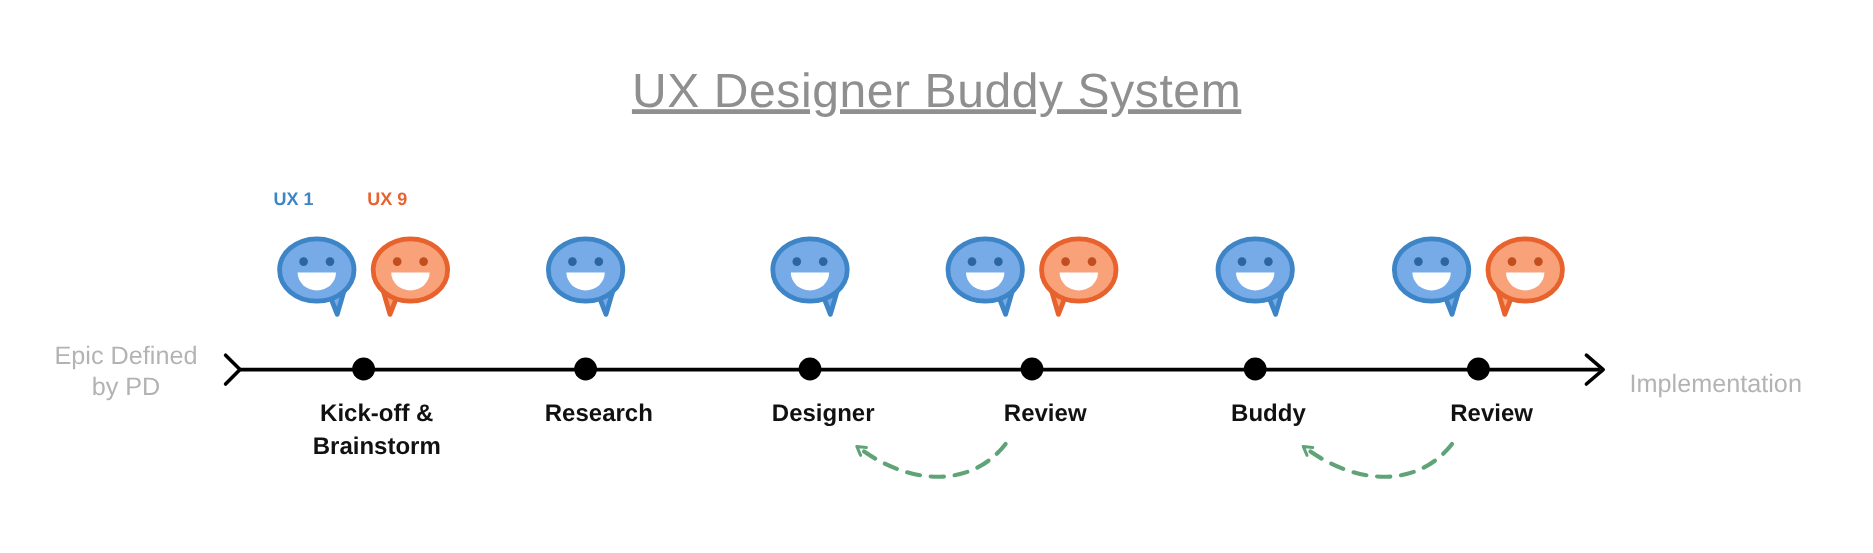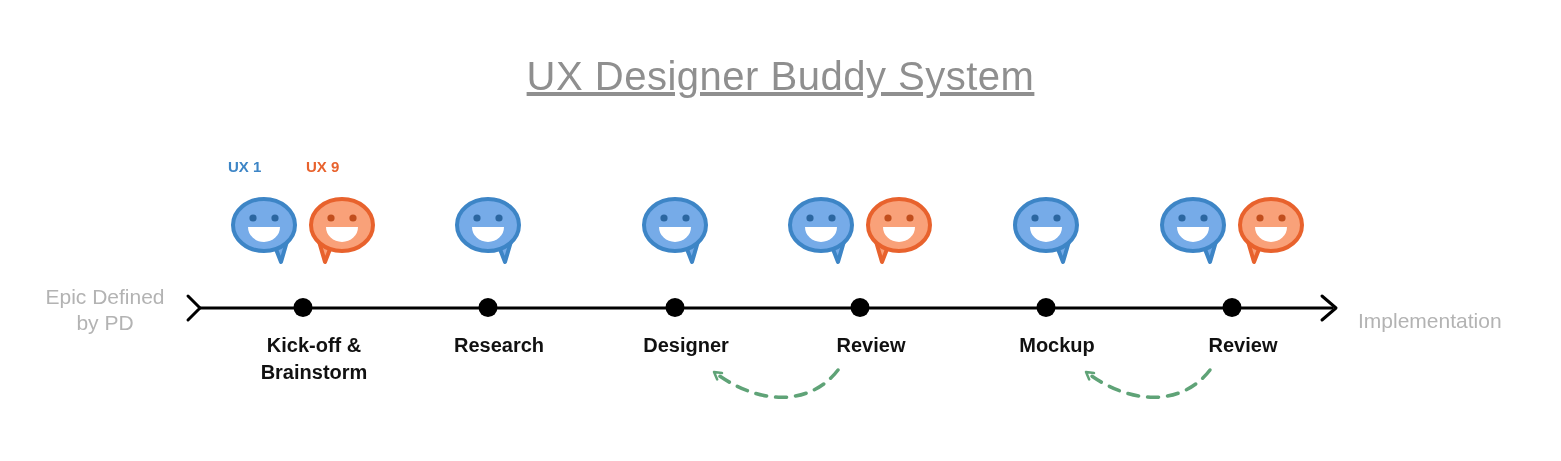--- a/index.html
+++ b/index.html
@@ -138,21 +138,21 @@
     <div class="stage-label">Review</div>
   </div>
 
   <div class="stage" style="left:936px">
     <div class="bubbles">
       <svg class="bubble ux1" width="72" height="68">
           <use href="#smiley"></use>
         </svg>
     </div>
     <div class="dot"></div>
-    <div class="stage-label">Mockup</div>
+    <div class="stage-label">Buddy</div>
   </div>
 
   <div class="stage" style="left:1122px">
     <div class="bubbles">
       <svg class="bubble ux1" width="72" height="68">
           <use href="#smiley"></use>
         </svg>
       <svg class="bubble ux2" width="72" height="68">
           <use href="#smiley"></use>
         </svg>

